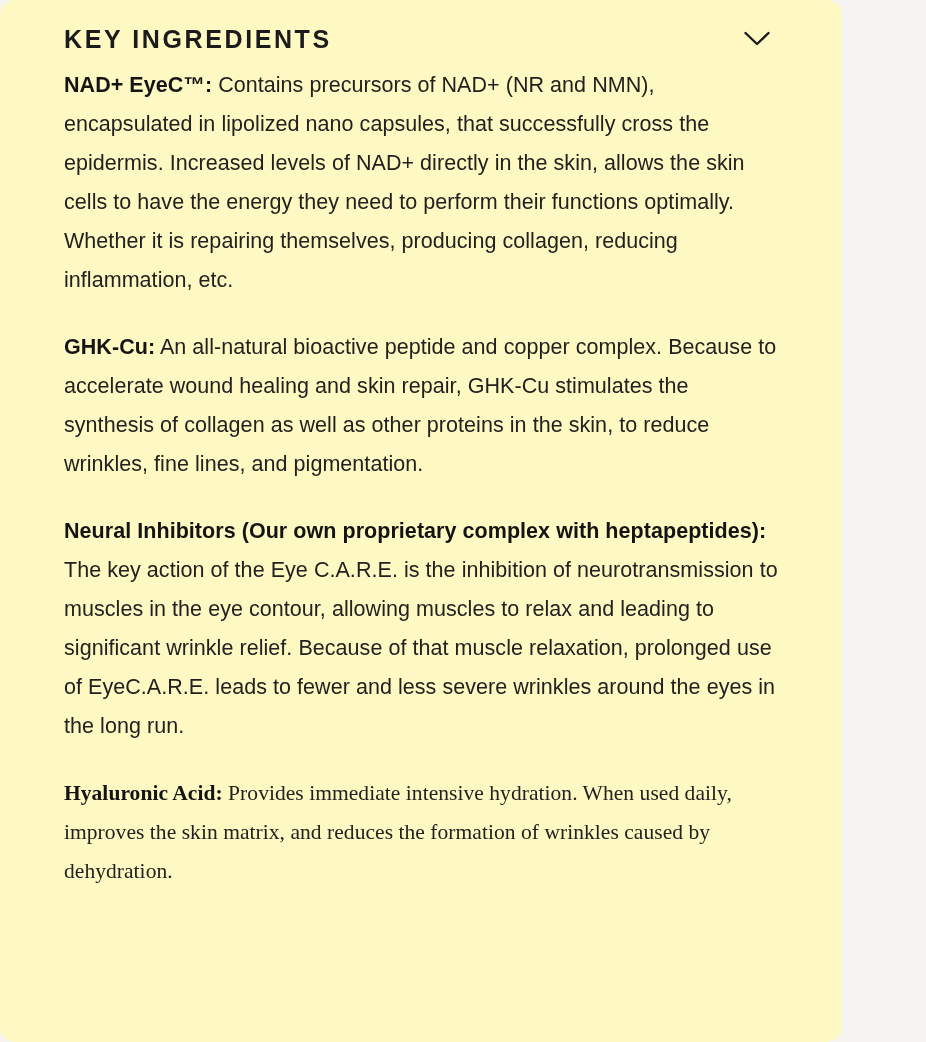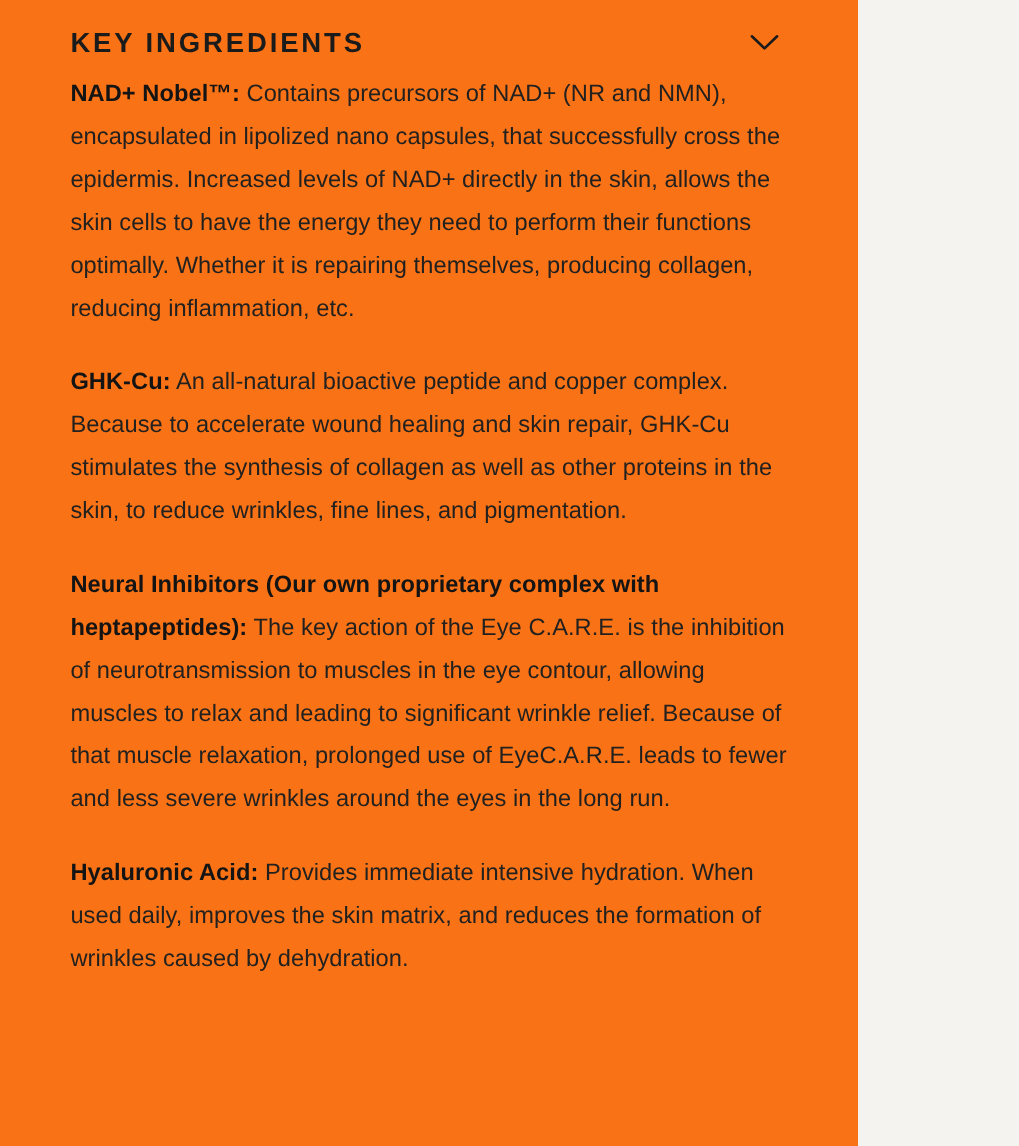--- a/index.html
+++ b/index.html
@@ -8,26 +8,27 @@
   }
   body {
     width: 926px;
     min-height: 1042px;
     background: #f4f3f0;
     font-family: "Liberation Sans", sans-serif;
     color: #1b1b1b;
     -webkit-font-smoothing: antialiased;
   }
   .panel {
-    width: 780px;
+    width: 842px;
     min-height: 1042px;
-    background: #f97316;
+    background: #fef9c3;
     box-sizing: border-box;
     padding: 0 64px 0 64px;
     position: relative;
+    border-radius: 15px;
   }
   .section-header {
     display: flex;
     align-items: center;
     justify-content: space-between;
     padding-top: 22px;
     padding-bottom: 10px;
   }
   .section-title {
     font-size: 25px;
@@ -53,20 +54,21 @@
   .body-block {
     font-size: 21.5px;
     line-height: 39px;
     color: #23211f;
     margin: 0 0 28px 0;
     max-width: 800px;
     letter-spacing: 0.05px;
   }
   .body-block:last-of-type {
     margin-bottom: 12px;
+    font-family: Liberation Serif, serif;
   }
   .body-block .lead {
     font-weight: bold;
     color: #141414;
   }
   .spacer-bottom {
     height: 38px;
   }
 </style>
 </head>
@@ -77,21 +79,21 @@
   <div class="section-header">
     <h2 class="section-title">KEY INGREDIENTS</h2>
     <div class="chevron">
       <svg width="26" height="16" viewBox="0 0 26 16" fill="none" aria-hidden="true">
         <path d="M1.5 2 L13 13 L24.5 2" stroke="#1b1b1b" stroke-width="2.4" stroke-linecap="round" stroke-linejoin="round"></path>
       </svg>
     </div>
   </div>
 
   <p class="body-block">
-    <span class="lead">NAD+ Nobel™:</span><span> Contains precursors of NAD+ (NR and NMN), encapsulated in lipolized nano capsules, that successfully cross the epidermis. Increased levels of NAD+ directly in the skin, allows the skin cells to have the energy they need to perform their functions optimally. Whether it is repairing themselves, producing collagen, reducing inflammation, etc.</span>
+    <span class="lead">NAD+ EyeC™:</span><span> Contains precursors of NAD+ (NR and NMN), encapsulated in lipolized nano capsules, that successfully cross the epidermis. Increased levels of NAD+ directly in the skin, allows the skin cells to have the energy they need to perform their functions optimally. Whether it is repairing themselves, producing collagen, reducing inflammation, etc.</span>
   </p>
 
   <p class="body-block">
     <span class="lead">GHK-Cu:</span><span> An all-natural bioactive peptide and copper complex. Because to accelerate wound healing and skin repair, GHK-Cu stimulates the synthesis of collagen as well as other proteins in the skin, to reduce wrinkles, fine lines, and pigmentation.</span>
   </p>
 
   <p class="body-block">
     <span class="lead">Neural Inhibitors (Our own proprietary complex with heptapeptides):</span><span> The key action of the Eye C.A.R.E. is the inhibition of neurotransmission to muscles in the eye contour, allowing muscles to relax and leading to significant wrinkle relief. Because of that muscle relaxation, prolonged use of EyeC.A.R.E. leads to fewer and less severe wrinkles around the eyes in the long run.</span>
   </p>
 

